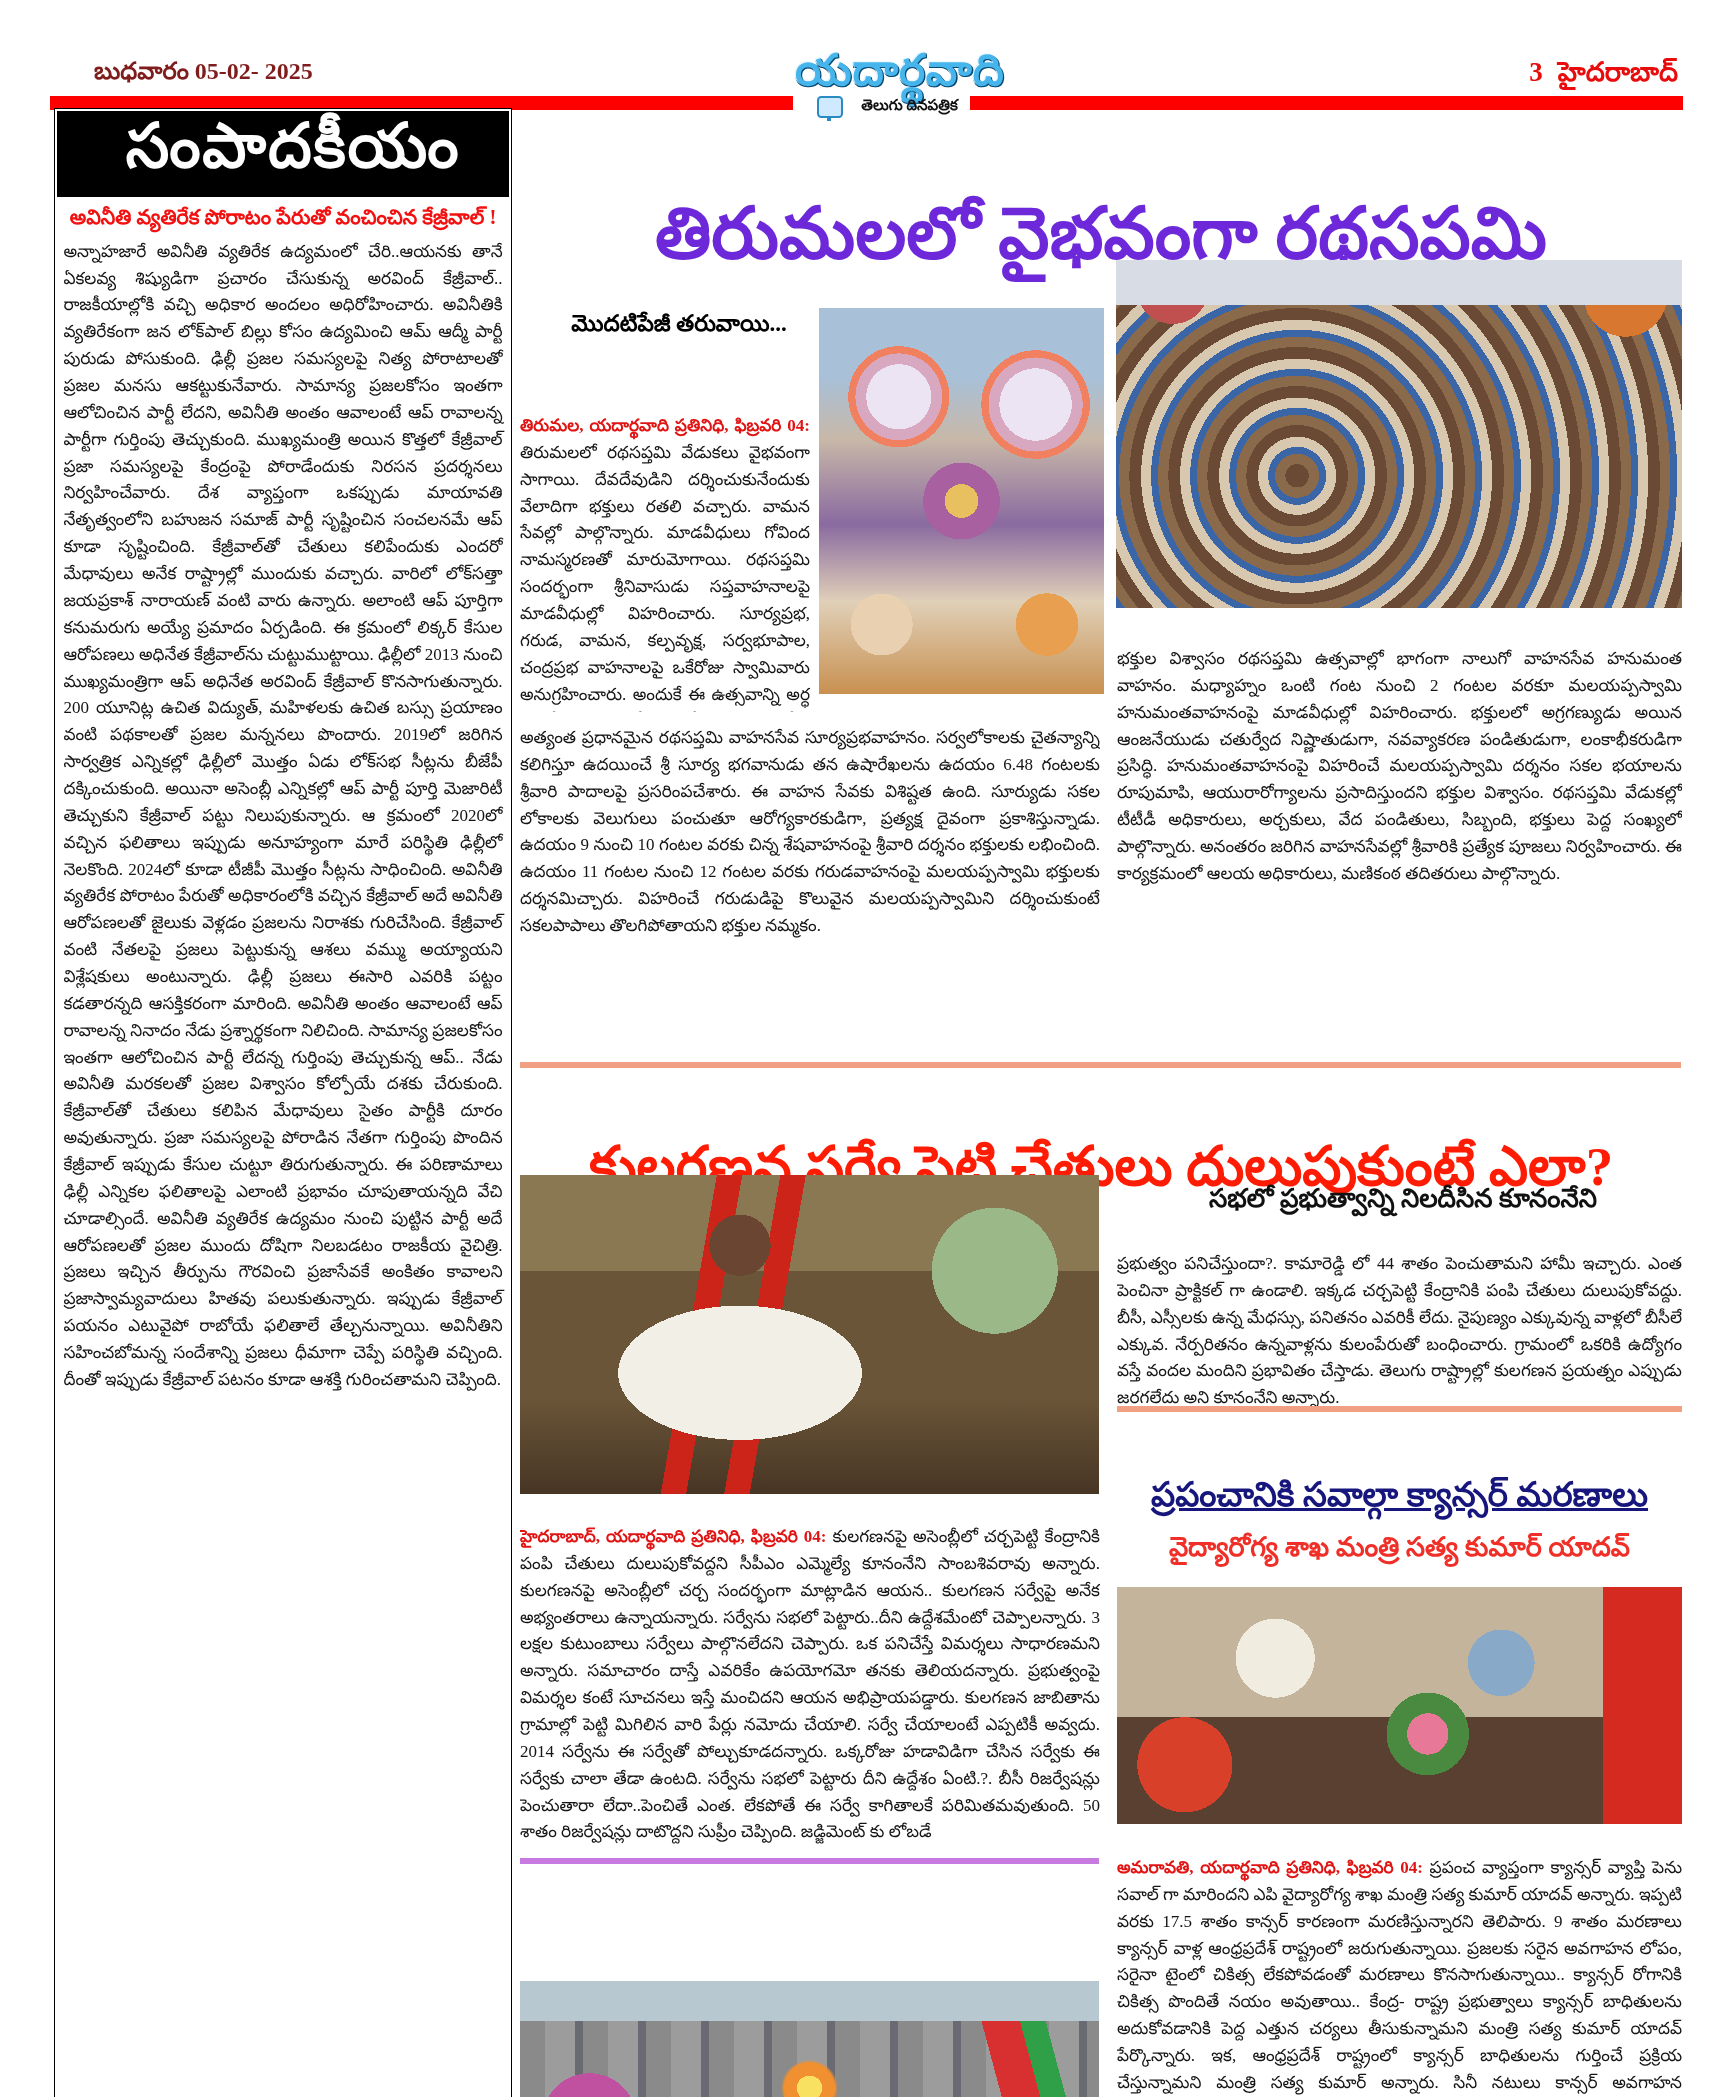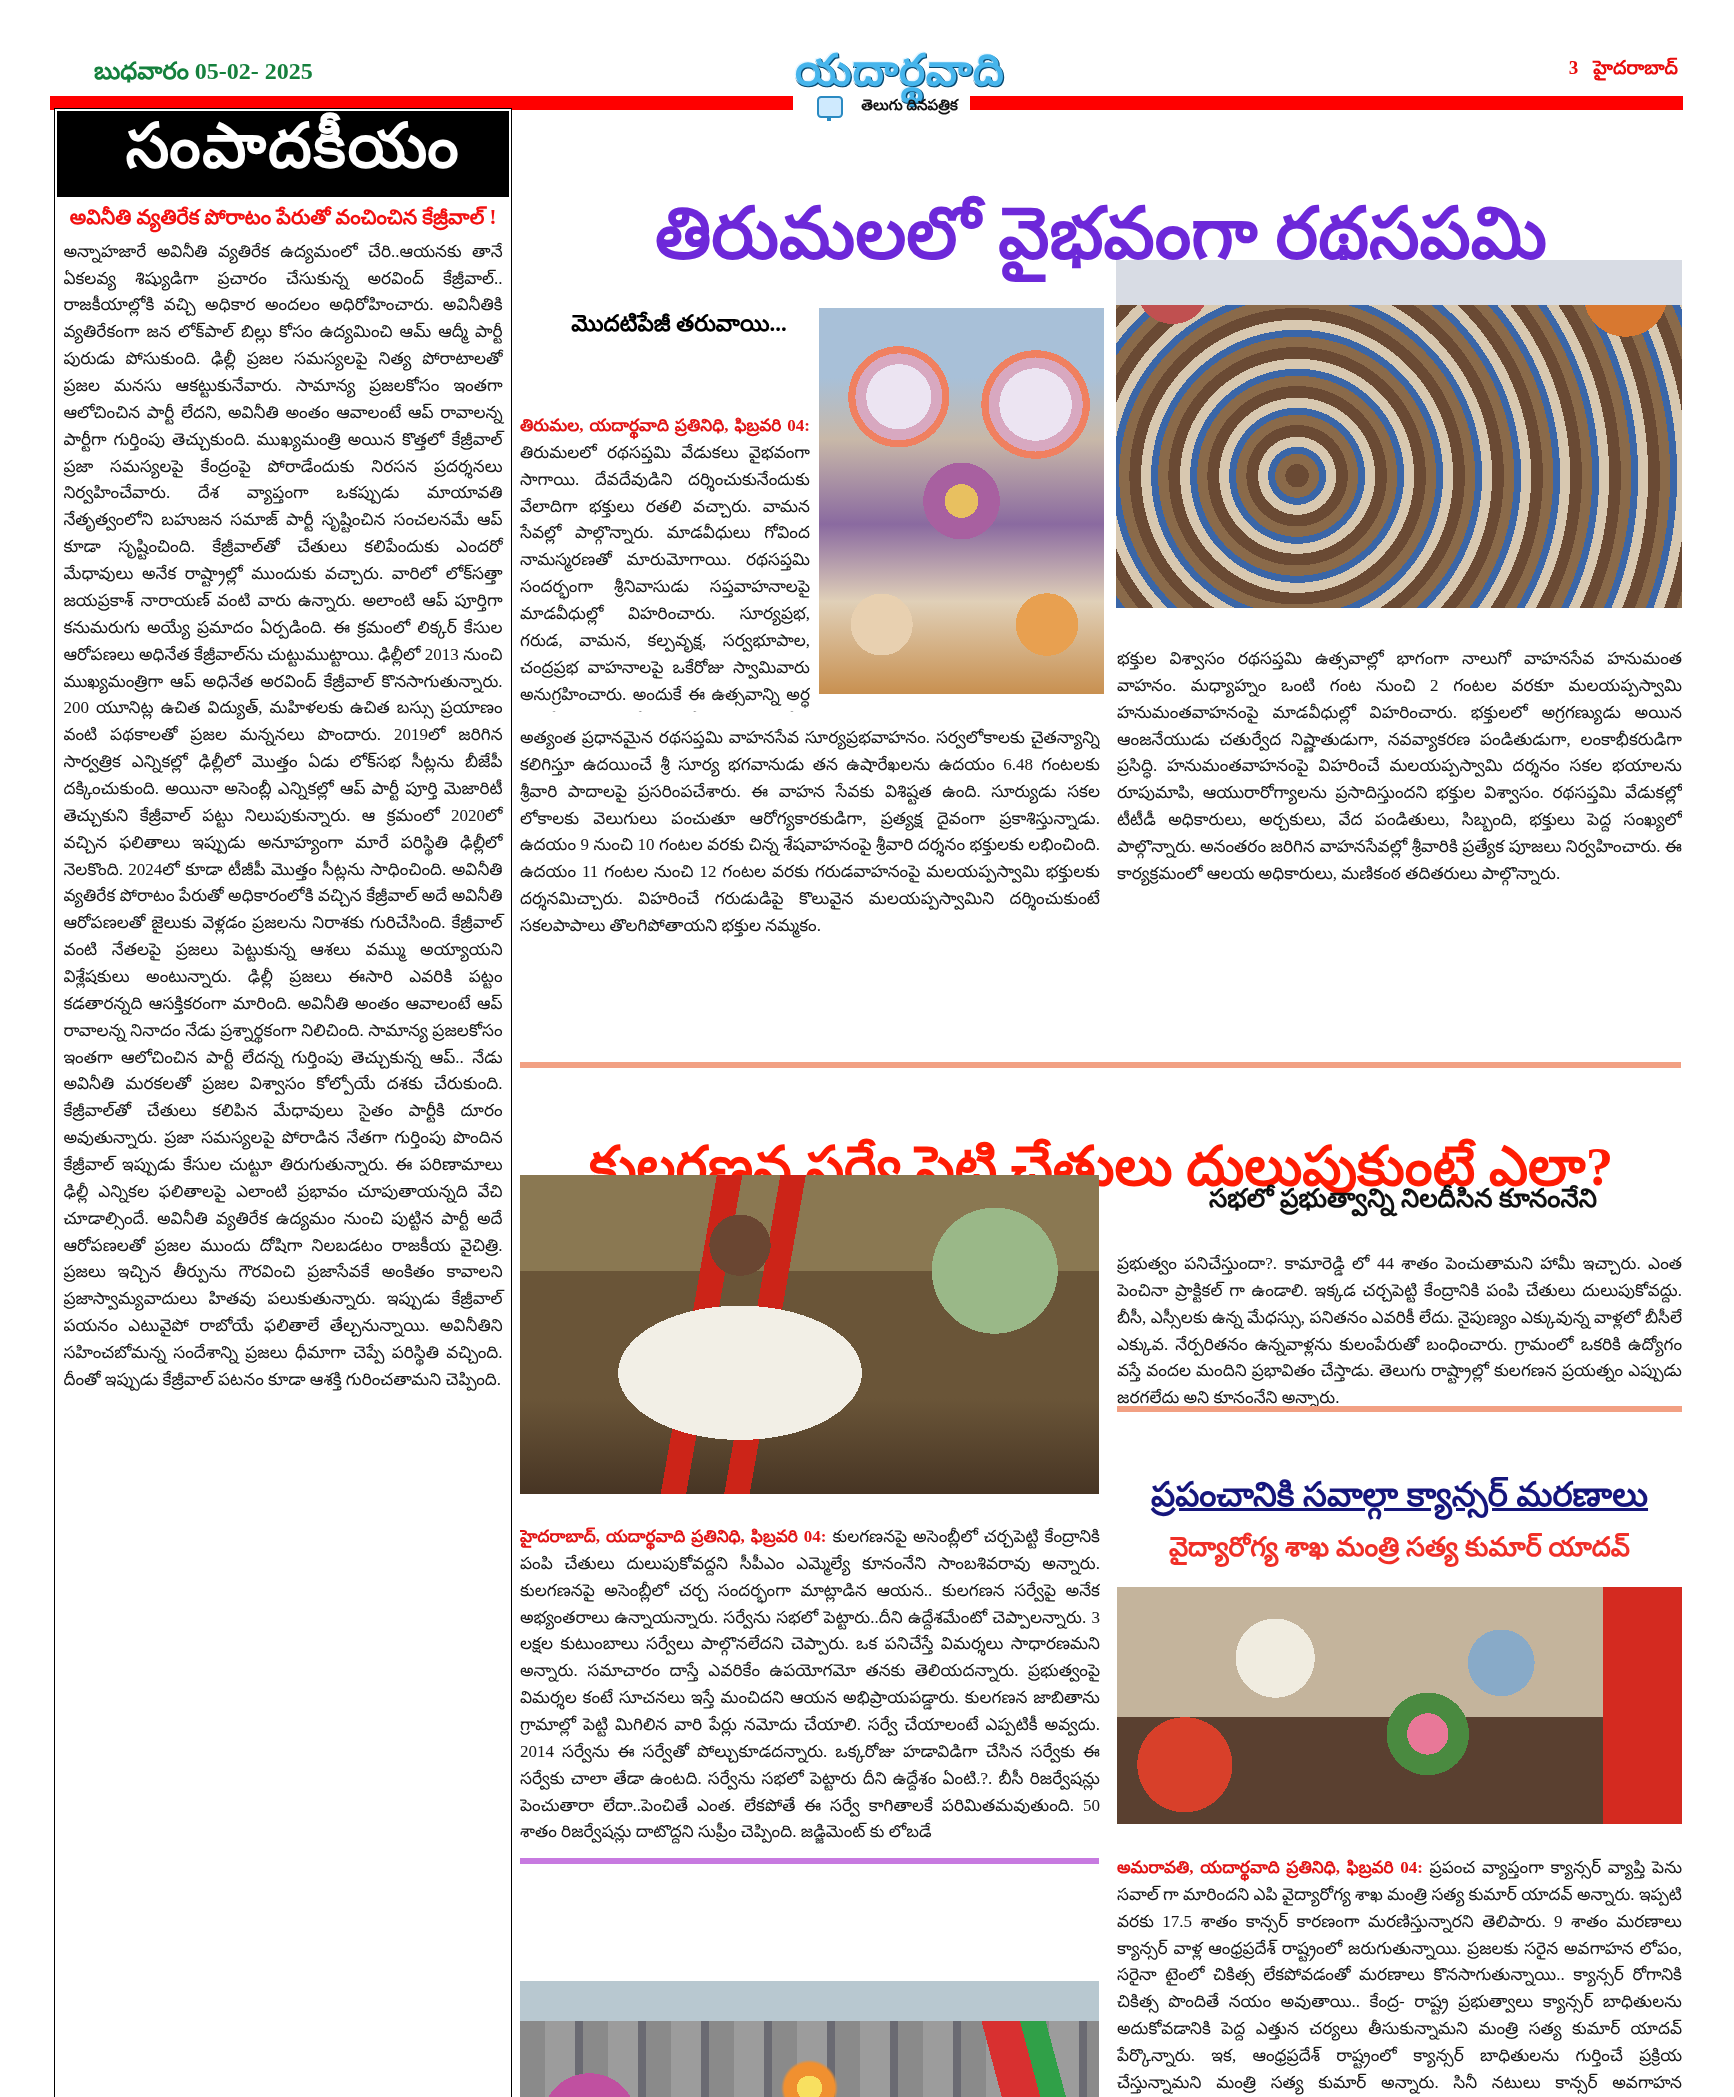--- a/index.html
+++ b/index.html
@@ -1,30 +1,30 @@
 <!DOCTYPE html>
 <html style="font-size:6.7px"><head>
 <meta charset="utf-8">
 <style>
   html,body{margin:0;padding:0;background:#e8e8e8;}
   .page{position:relative;width:1734px;height:2725px;background:#ffffff;
         font-family:"Liberation Serif",serif;color:#141414;overflow:hidden;}
   .abs{position:absolute;}
 
   
-  .date-line{left:94px;top:58px;width:378px;font-size:24px;font-weight:bold;color:#15803d;}
+  .date-line{left:94px;top:58px;width:378px;font-size:24px;font-weight:bold;color:#7f1d1d;}
   .masthead{left:795px;top:49px;width:185px;text-align:center;}
   .masthead-text{font-size:44px;font-weight:bold;color:#46b5ec;letter-spacing:0.8px;
         text-shadow:1.3px 1.3px 0 #0a4a72,-1.3px -1.3px 0 #e8f6ff,-0.4px 0.8px 0 #0a4a72;line-height:1.0;}
   .masthead-sub{margin-top:2.5px;display:flex;align-items:center;justify-content:center;gap:18px;}
   .tv-icon{display:inline-block;width:22px;height:18.5px;border:2.1px solid #2a8ac2;border-radius:4.2px;
         background:#cfeafe;position:relative;}
   .tv-icon:after{content:"";position:absolute;left:7.6px;bottom:-5px;width:4.2px;height:4.2px;background:#2a8ac2;}
   .masthead-tagline{font-size:15px;color:#111;font-weight:bold;}
-  .page-info{left:1460px;top:57px;width:218px;text-align:right;font-size:19px;font-weight:bold;color:#e80c0c;}
+  .page-info{left:1460px;top:57px;width:218px;text-align:right;font-size:27px;font-weight:bold;color:#e80c0c;}
   .page-info .num{margin-right:15px;}
   .redbar{top:96px;height:14.3px;background:#ff0000;}
   .redbar.left{left:50px;width:743px;}
   .redbar.right{left:970px;width:713px;}
 
   
   .editorial{left:54px;top:108px;width:456px;height:2534px;border:1.7px solid #000;background:#fff;overflow:hidden;}
   .editorial-header{margin:1.7px;height:86px;background:#000;color:#fff;display:flex;align-items:center;justify-content:center;
         font-size:62px;font-weight:bold;letter-spacing:1.7px;padding-left:20px;}
   .editorial-subhead{padding:5.9px 7.6px 2.5px 7.6px;color:#f21010;font-weight:bold;font-size:20.6px;line-height:1.35;text-align:center;}

